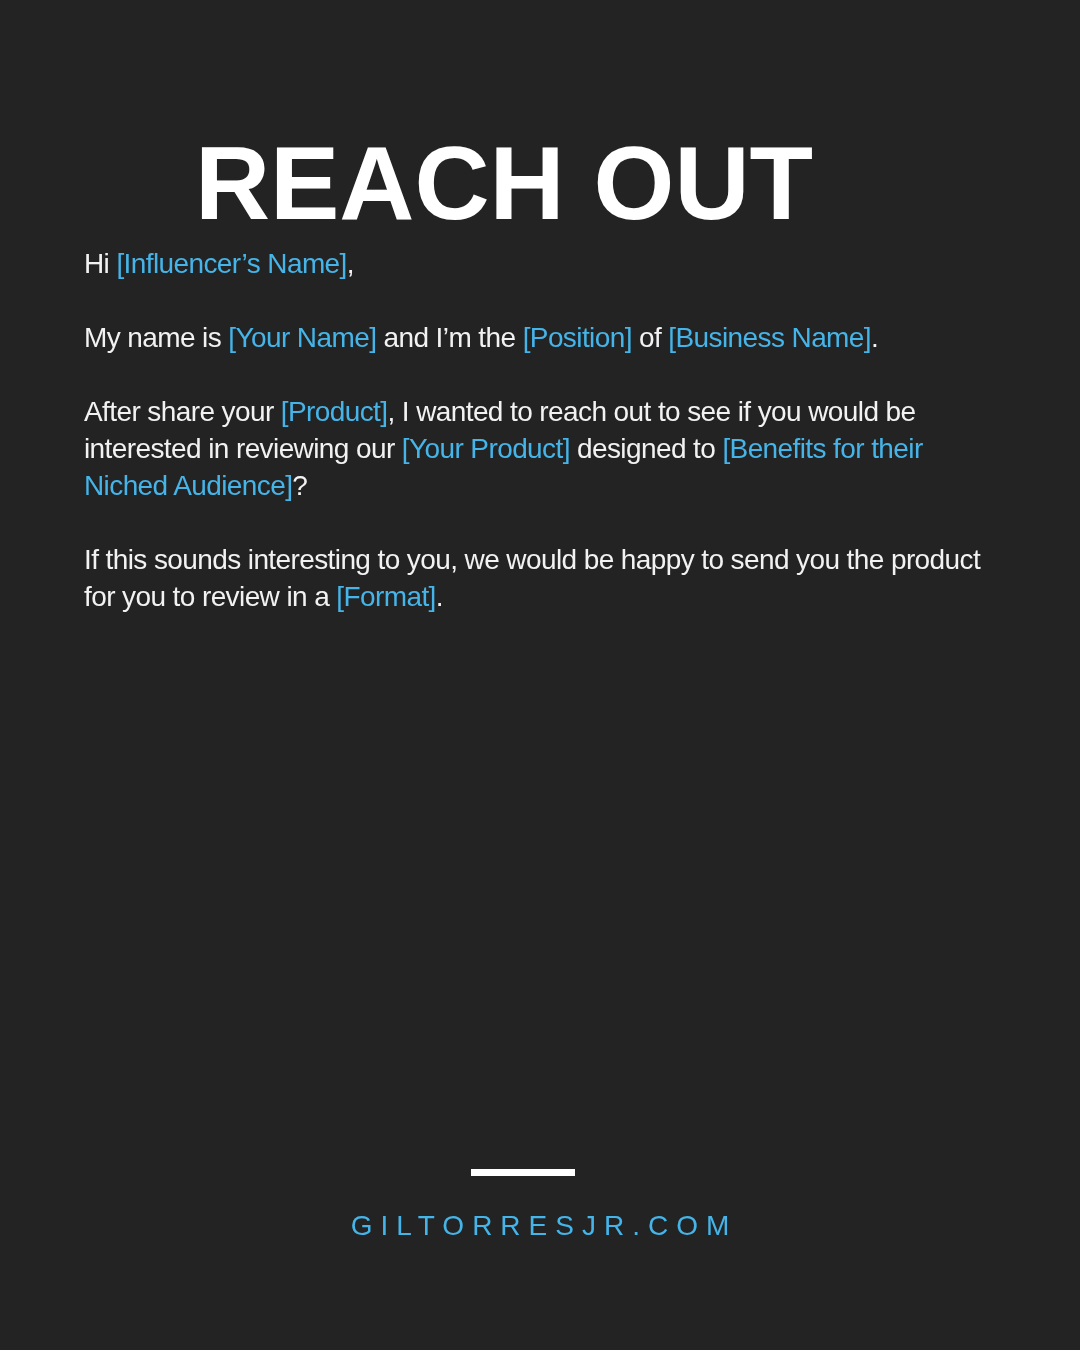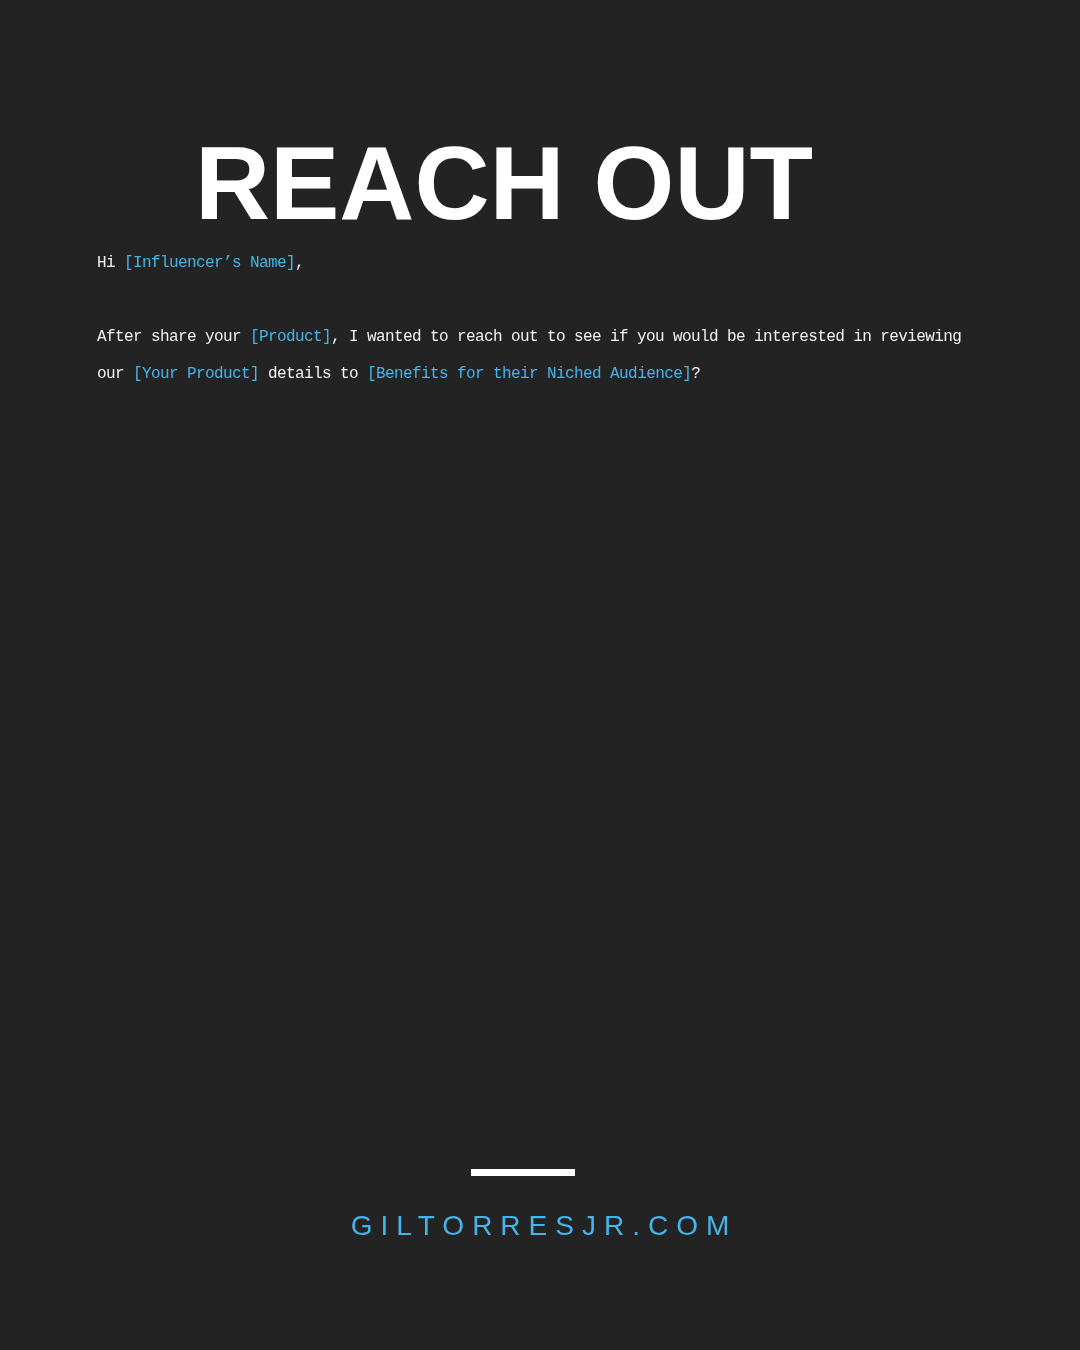--- a/index.html
+++ b/index.html
@@ -15,23 +15,23 @@
       text-align: center;
       font-family: "Liberation Sans", sans-serif;
       font-weight: bold;
       font-size: 104px;
       line-height: 110px;
       color: #ffffff;
       letter-spacing: 0px;
     }
     .letter {
       position: absolute;
-      top: 245px; left: 97px; width: 900px;
-      font-family: Liberation Mono, monospace;
-      font-size: 16px;
+      top: 245px; left: 84px; width: 900px;
+      font-family: Liberation Sans, sans-serif;
+      font-size: 28px;
       line-height: 37px;
       color: #f2f2f2;
       letter-spacing: -0.6px;
     }
     .letter p { margin: 0 0 37px 0; }
     .ph { color: #45b4e8; }
     .divider {
       position: absolute;
       top: 1169px; left: 471px;
       width: 104px; height: 7px;
@@ -52,18 +52,24 @@
 </head>
 <body>
 
 <h1 class="title">REACH OUT</h1>
 
 <div class="letter">
   <p>
     <span>Hi </span><span class="ph">[Influencer’s Name]</span><span>,</span>
   </p>
   <p>
-    <span>After share your </span><span class="ph">[Product]</span><span>, I wanted to reach out to see if you would be interested in reviewing our </span><span class="ph">[Your Product]</span><span> details to </span><span class="ph">[Benefits for their Niched Audience]</span><span>?</span>
+    <span>My name is </span><span class="ph">[Your Name]</span><span> and I’m the </span><span class="ph">[Position]</span><span> of </span><span class="ph">[Business Name]</span><span>.</span>
+  </p>
+  <p>
+    <span>After share your </span><span class="ph">[Product]</span><span>, I wanted to reach out to see if you would be interested in reviewing our </span><span class="ph">[Your Product]</span><span> designed to </span><span class="ph">[Benefits for their Niched Audience]</span><span>?</span>
+  </p>
+  <p>
+    <span>If this sounds interesting to you, we would be happy to send you the product for you to review in a </span><span class="ph">[Format]</span><span>.</span>
   </p>
 </div>
 
 <div class="divider"></div>
 <div class="site">GILTORRESJR.COM</div>
 
 </body></html>

